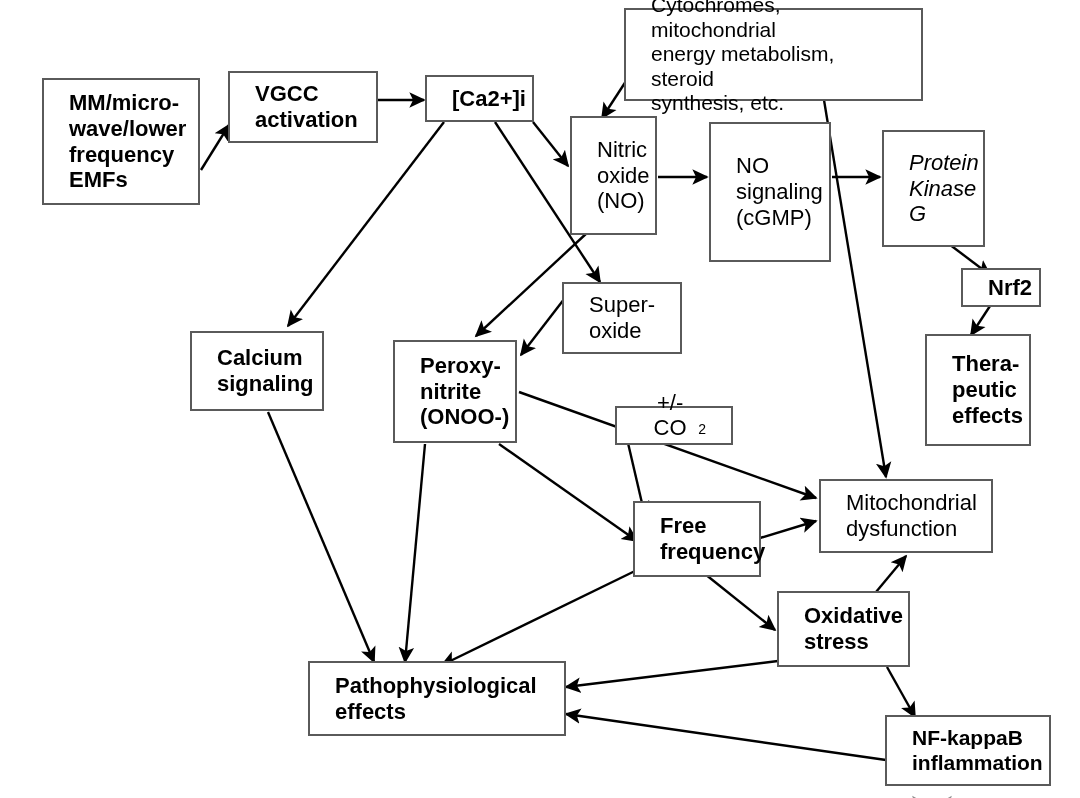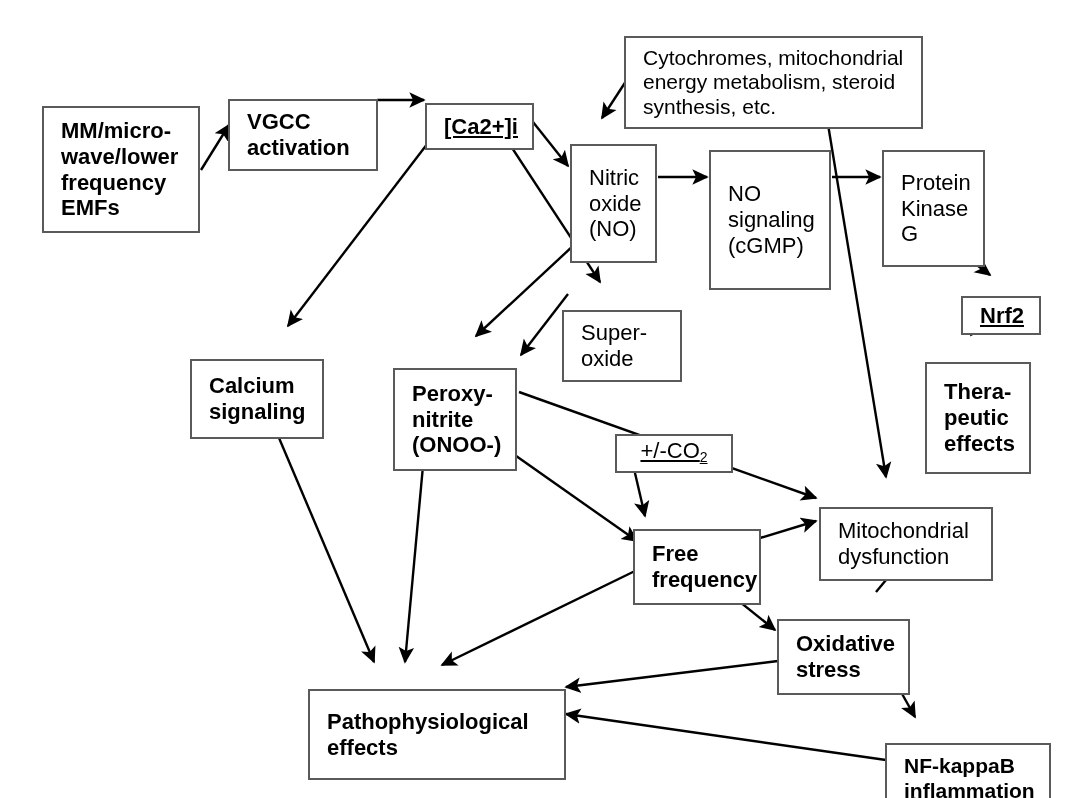--- a/index.html
+++ b/index.html
@@ -29,38 +29,37 @@
   }
   .node {
     position: absolute;
     box-sizing: border-box;
     border: 2px solid #5a5a5a;
     background: #ffffff;
     display: flex;
     flex-direction: column;
     justify-content: center;
     align-items: flex-start;
-    padding: 2px 17px;
+    padding: 2px 25px;
     color: #000000;
     line-height: 1.17;
     z-index: 3;
-    margin-top: 28px;
   }
   .node .node-label {
     display: block;
     white-space: pre-line;
     width: 100%;
   }
   .node.bold .node-label {
     font-weight: bold;
   }
   .node.regular .node-label {
     font-weight: normal;
   }
-  .node.center { align-items: flex-start; text-align: center; text-decoration: underline; }
+  .node.center { align-items: flex-end; text-align: center; }
   .fs-22 .node-label { font-size: 22px; }
   .fs-21 .node-label { font-size: 21px; }
 
   
   #watermark {
     position: absolute;
     z-index: 6;
     pointer-events: none;
     opacity: 0.62;
   }
@@ -139,21 +138,21 @@
 oxide
 (NO)</span>
   </div>
 
   <div class="node regular fs-22" style="left:709px; top:122px; width:122px; height:140px;">
     <span class="node-label">NO
 signaling
 (cGMP)</span>
   </div>
 
-  <div class="node regular fs-22" style="left:882px; top:122px; width:103px; height:117px;">
+  <div class="node regular fs-22" style="left:882px; top:130px; width:103px; height:117px;font-style:italic;">
     <span class="node-label">Protein
 Kinase
 G</span>
   </div>
 
   <div class="node bold fs-22 center" style="left:961px; top:268px; width:80px; height:39px;">
     <span class="node-label">Nrf2</span>
   </div>
 
   <div class="node bold fs-22" style="left:925px; top:334px; width:106px; height:112px;">
@@ -191,21 +190,21 @@
   <div class="node regular fs-22" style="left:819px; top:479px; width:174px; height:74px;">
     <span class="node-label">Mitochondrial
 dysfunction</span>
   </div>
 
   <div class="node bold fs-22" style="left:777px; top:591px; width:133px; height:76px;">
     <span class="node-label">Oxidative
 stress</span>
   </div>
 
-  <div class="node bold fs-22" style="left:308px; top:661px; width:258px; height:91px;">
+  <div class="node bold fs-22" style="left:308px; top:661px; width:258px; height:75px;">
     <span class="node-label">Pathophysiological
 effects</span>
   </div>
 
   <div class="node bold fs-21" style="left:885px; top:715px; width:166px; height:71px;">
     <span class="node-label">NF-kappaB
 inflammation</span>
   </div>
 
   <div id="watermark" style="left:900px; top:744px; width:168px; height:54px;margin-top:48px;">

